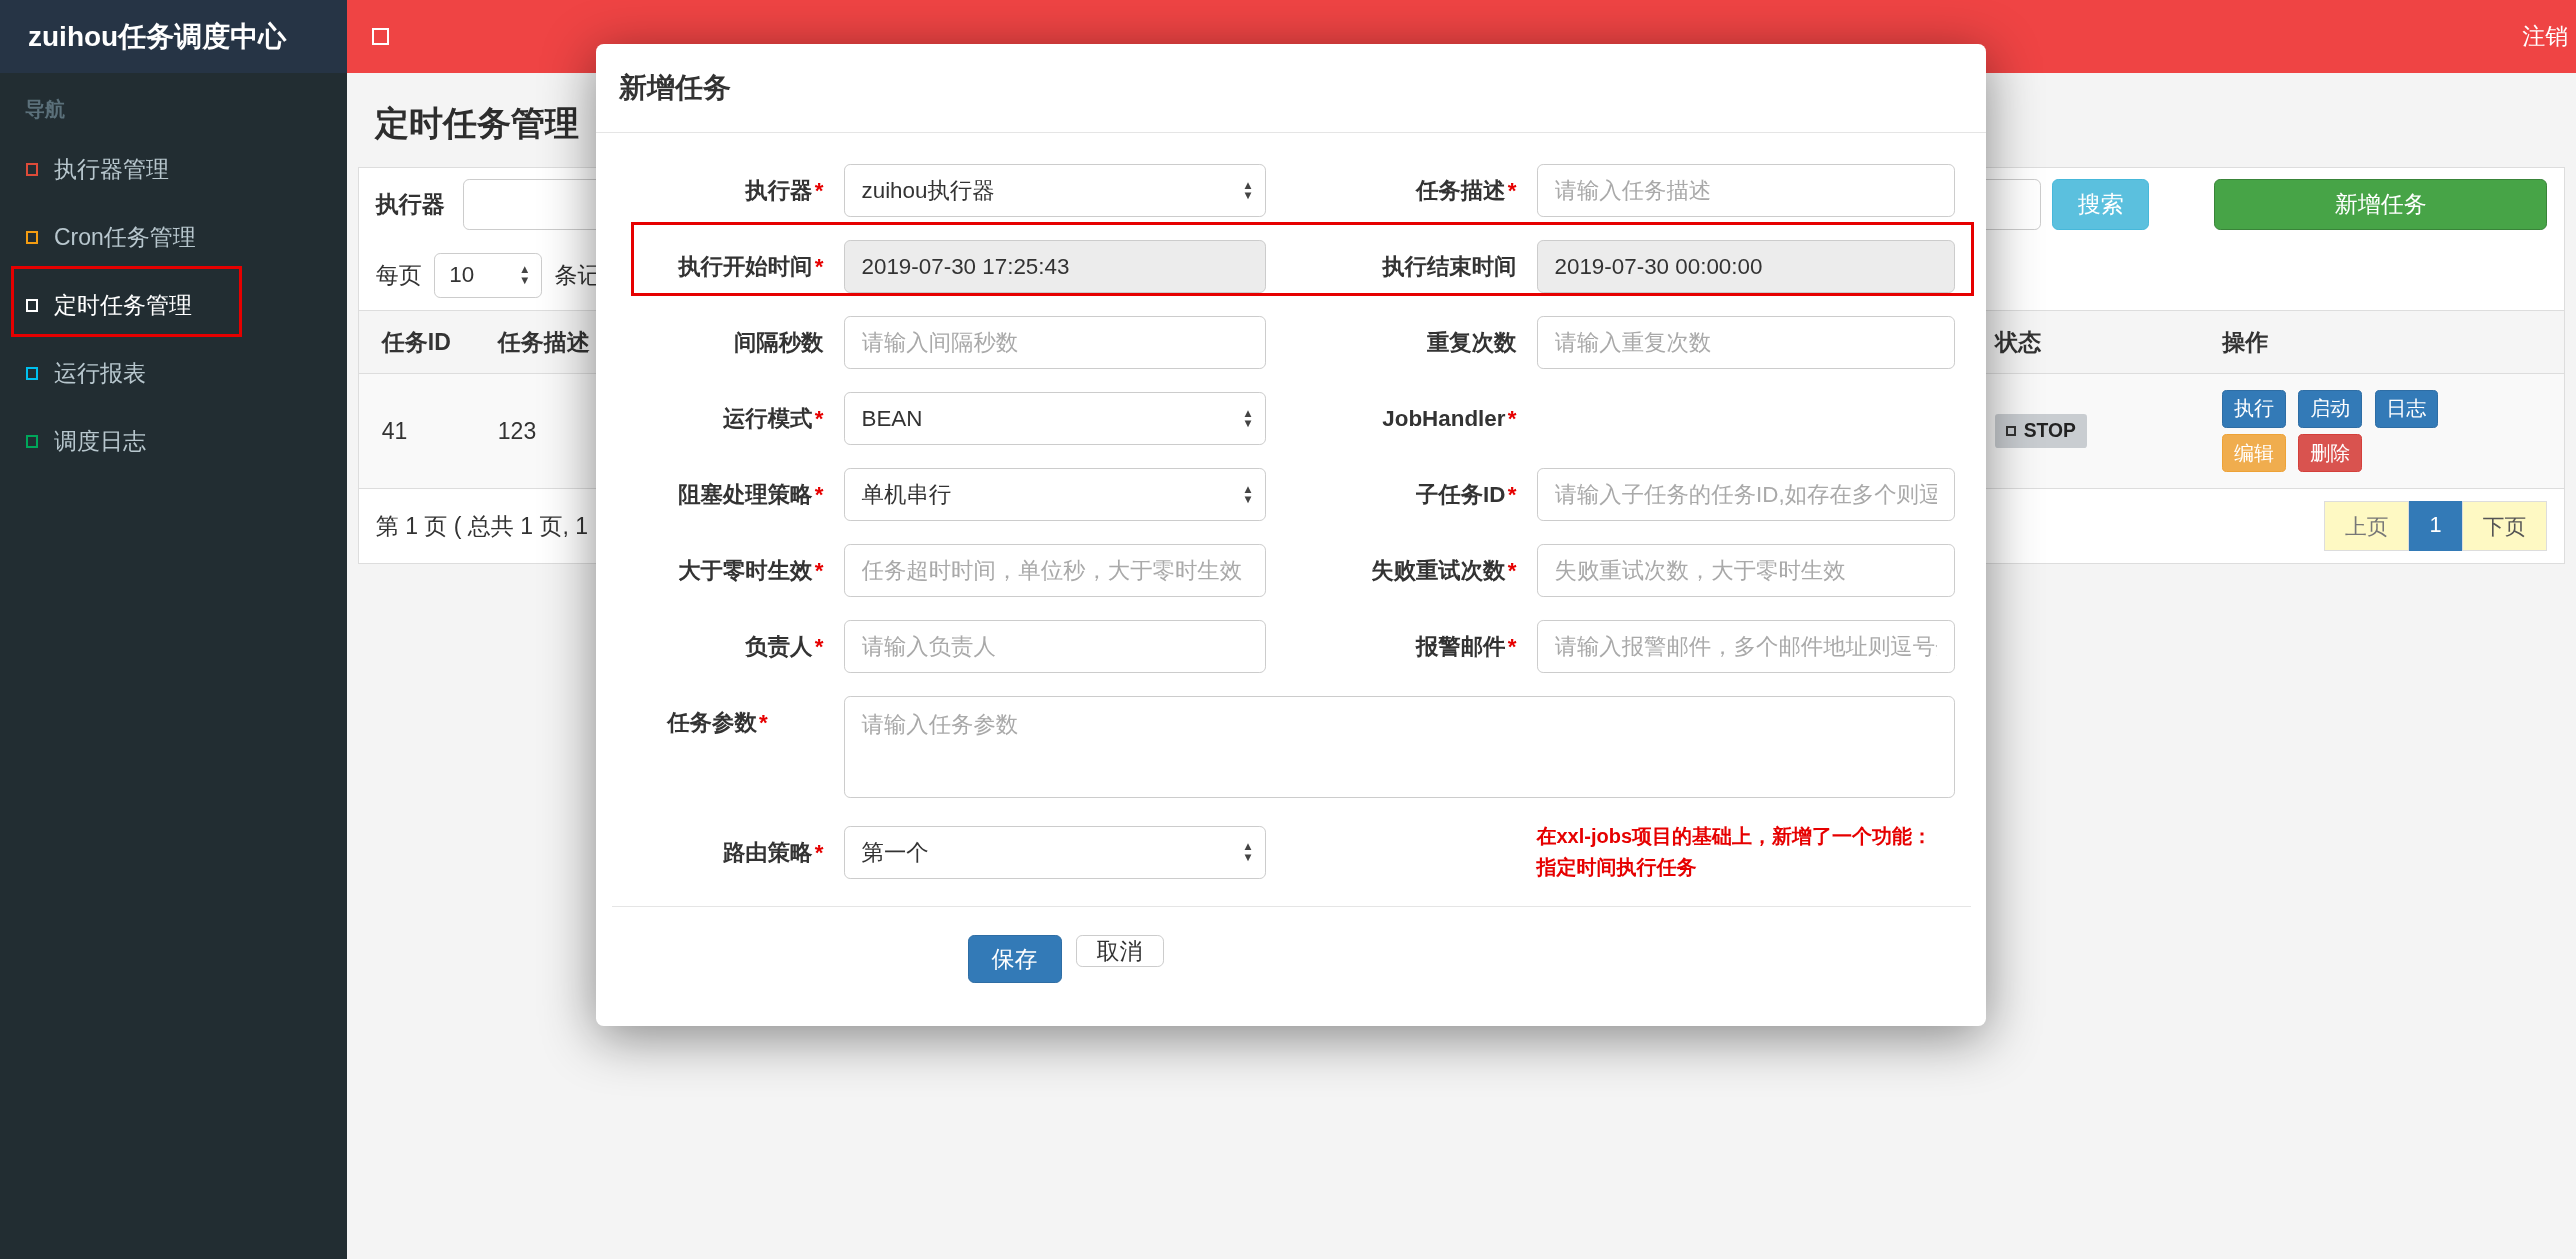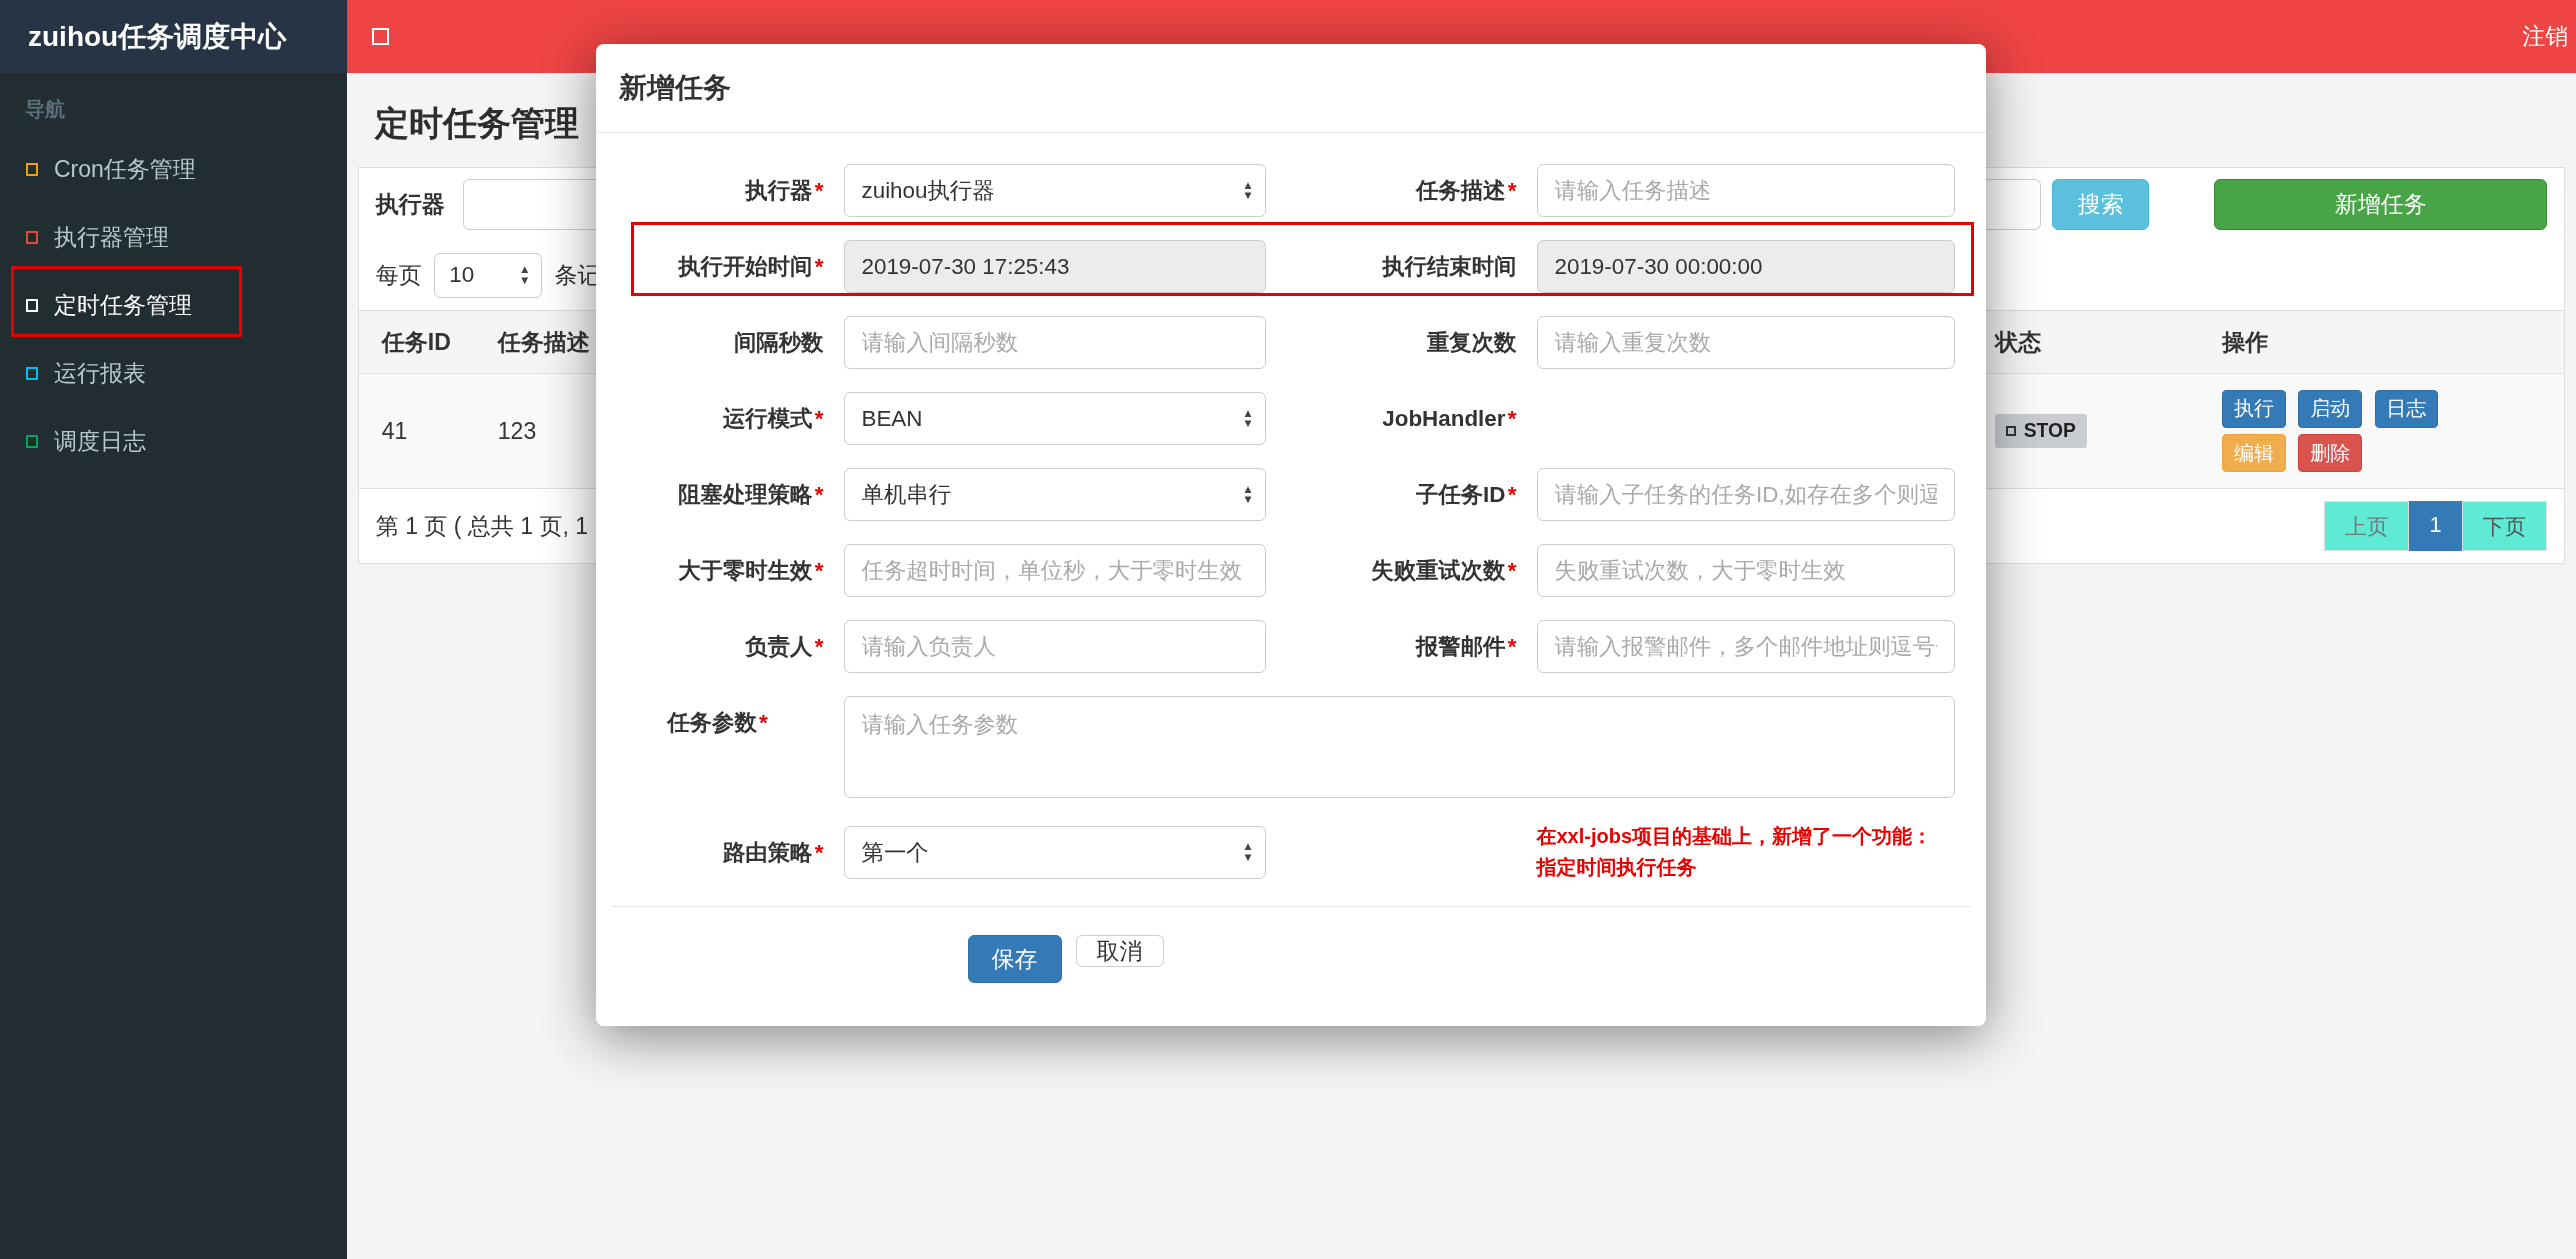--- a/index.html
+++ b/index.html
@@ -61,21 +61,21 @@
   .stop-sq { width:10px; height:10px; border:2.3px solid #333; display:inline-block; }
 
   .actions { max-width:240px; }
   .act-btn { display:inline-block; color:#fff; font-size:20px; padding:4.6px 10.8px; border-radius:4.6px; margin:3.1px 6.2px 3.1px 0; cursor:pointer; border:0.8px solid transparent; white-space:nowrap; }
   .act-run,.act-start,.act-log { background:#337ab7; border-color:#2e6da4; }
   .act-edit { background:#f0ad4e; border-color:#eea236; }
   .act-del { background:#d9534f; border-color:#d43f3a; }
 
   .pagination-row { display:flex; align-items:center; padding:12.4px 17px; font-size:23px; background:#fff; }
   .pager { margin-left:auto; display:flex; }
-  .pg { padding:9.3px 20px; border:0.8px solid #ddd; font-size:21.7px; background:#5eead4; color:#777; cursor:pointer; }
+  .pg { padding:9.3px 20px; border:0.8px solid #ddd; font-size:21.7px; background:#fef9c3; color:#777; cursor:pointer; }
   .pg + .pg { margin-left:-0.8px; }
   .pg.active { background:#337ab7; border-color:#337ab7; color:#fff; }
   .pg-next { color:#555; }
 
   
   .modal { position:absolute; left:596px; top:44px; width:1390px; background:#fff; border-radius:7.7px; box-shadow:0 10.8px 54px rgba(0,0,0,.45); z-index:100; padding-bottom:43px; }
   .modal-header { padding:25px 23px; border-bottom:0.8px solid #e5e5e5; font-size:28px; font-weight:600; color:#333; }
   .modal-body { padding:31px 15.5px 0; }
   .form-row { display:grid; grid-template-columns:232px 422px 271px 418px; align-items:center; margin-bottom:23px; min-height:53px; }
   .flabel { text-align:right; padding-right:20px; font-size:22.4px; font-weight:bold; color:#333; }
@@ -100,26 +100,26 @@
   <div class="brand">zuihou任务调度中心</div>
   <span class="nav-toggle"></span>
   <div class="nav-spacer"></div>
   <div class="logout">注销</div>
 </div>
 
 <div class="sidebar">
   <div class="nav-label">导航</div>
 
   <div class="side-item">
+    <span class="sq sq-0"></span>
+    <span>执行器管理</span>
+  </div>
+  <div class="side-item">
     <span class="sq sq-1"></span>
     <span>Cron任务管理</span>
-  </div>
-  <div class="side-item">
-    <span class="sq sq-0"></span>
-    <span>执行器管理</span>
   </div>
   <div class="side-item active">
     <span class="sq sq-2"></span>
     <span>定时任务管理</span>
   </div>
   <div class="side-item">
     <span class="sq sq-4"></span>
     <span>运行报表</span>
   </div>
   <div class="side-item">

